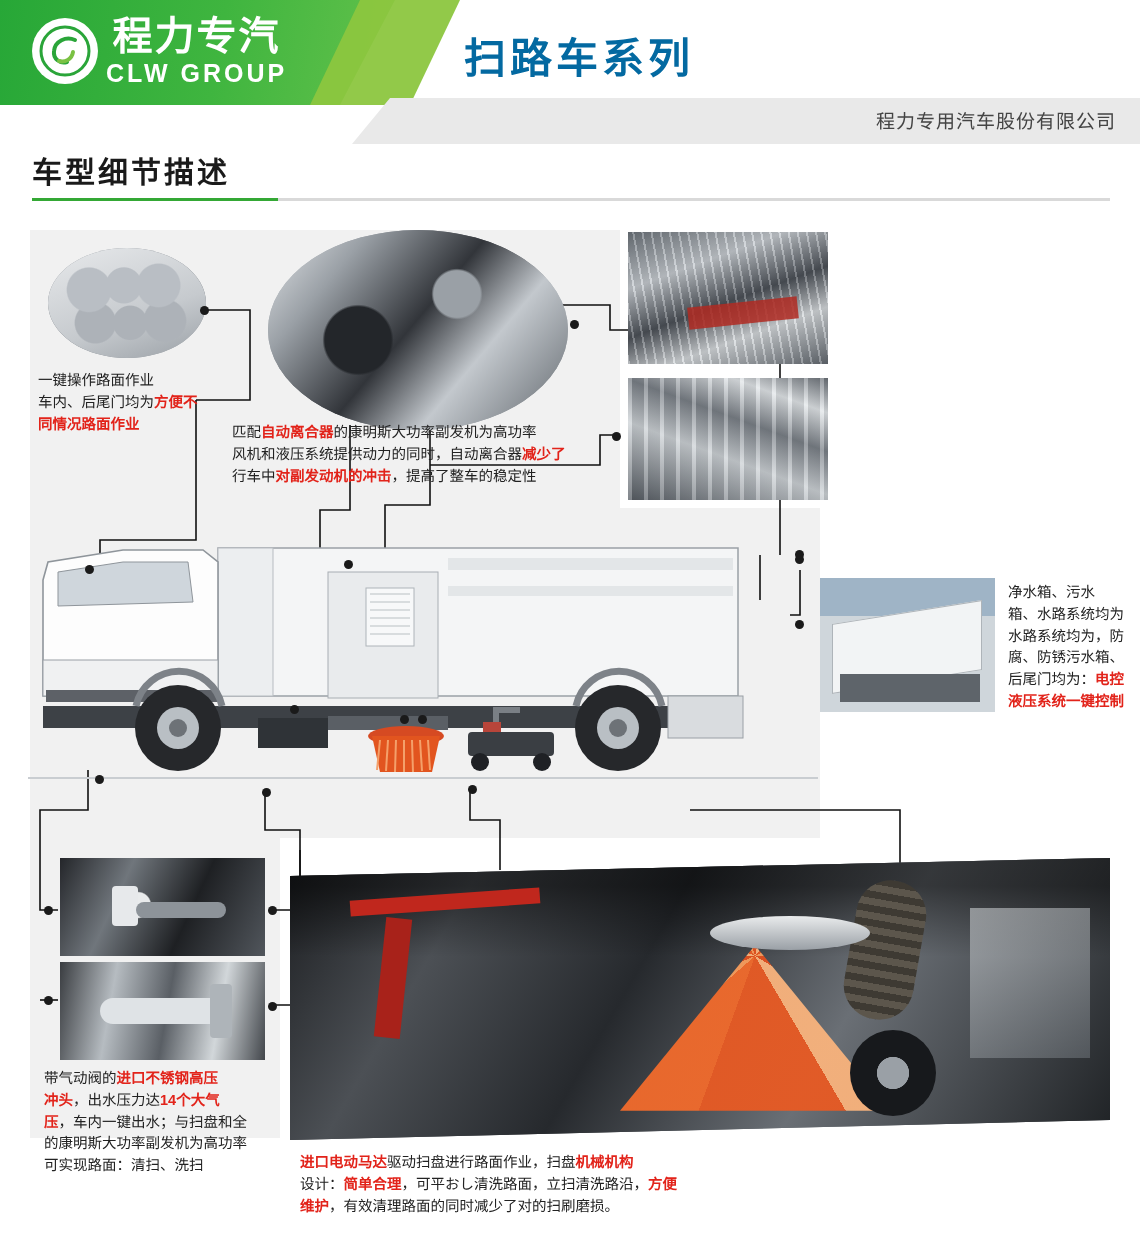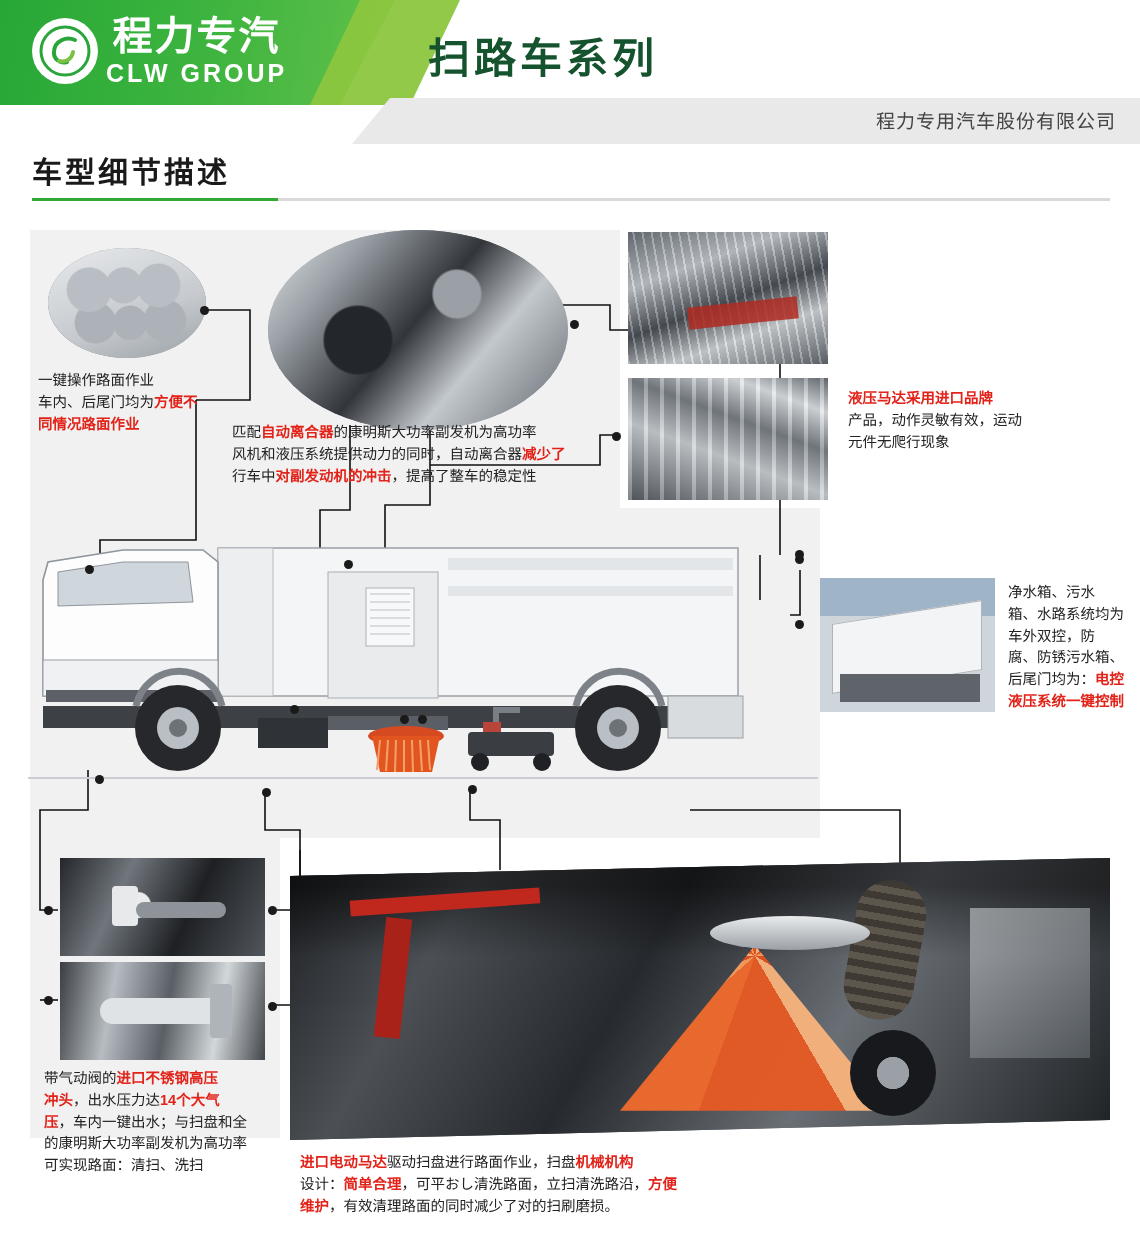--- a/index.html
+++ b/index.html
@@ -42,22 +42,22 @@
     background:#ffffff;
     display:flex;align-items:center;justify-content:center;
     position:relative;
     flex:0 0 auto;
   }
   .logo-mark svg { width:52px; height:52px; }
   .logo-text { color:#fff; line-height:1;text-align:center; }
   .logo-cn { font-size:40px; font-weight:bold; letter-spacing:2px; display:block; }
   .logo-en { font-size:25px; font-weight:bold; letter-spacing:3px; display:block; margin-top:5px;}
   .head-title {
-    position:absolute; left:428px; top:24px;
-    font-size:42px; font-weight:bold; color:#14532d; letter-spacing:4px;font-family:Liberation Mono, monospace;
+    position:absolute; left:464px; top:24px;
+    font-size:42px; font-weight:bold; color:#0369a1; letter-spacing:4px;font-family:Liberation Mono, monospace;
   }
   .company {
     position:absolute; right:24px; top:106px;
     font-size:19px; color:#444; letter-spacing:1px;
   }
 
   
   .sec-title-wrap { position:absolute; left:0; top:148px; width:1140px; height:62px; }
   .sec-title {
     position:absolute; left:32px; top:0;
@@ -257,25 +257,20 @@
     <div class="ph-inner" style="background:
       repeating-linear-gradient(80deg, rgba(255,255,255,.22) 0 2px, rgba(0,0,0,.12) 2px 9px),
       linear-gradient(160deg,#6d747b 0%, #c9ced3 28%, #4d5259 52%, #d7dbde 72%, #646a71 100%);"></div>
     <div style="position:absolute;left:60px;top:70px;width:110px;height:22px;background:#b02a22;opacity:.85;transform:rotate(-6deg);"></div>
   </div>
 
   <div class="photo ph-hyd2" style="left:628px; top:168px; width:200px; height:122px;">
     <div class="ph-inner" style="background:
       repeating-linear-gradient(90deg, rgba(255,255,255,.25) 0 4px, rgba(0,0,0,.10) 4px 16px),
       linear-gradient(20deg,#565c63 0%, #cdd2d6 40%, #7b8188 62%, #e2e6e9 82%, #6b7178 100%);"></div>
-  </div>
-  <div class="cap" style="left:848px; top:178px; width:280px;">
-    <b>液压马达采用进口品牌</b><br>
-    <span>产品，动作灵敏有效，运动</span><br>
-    <span>元件无爬行现象</span>
   </div>
 
   <div class="truck">
     <svg class="truck-svg" width="790" height="330" viewBox="0 0 790 330">
 
       <rect x="190" y="38" width="520" height="148" fill="#f4f5f6" stroke="#9aa0a6" stroke-width="1.5"></rect>
       <rect x="190" y="38" width="55" height="148" fill="#eceef0" stroke="#b7bcc1"></rect>
       <rect x="420" y="48" width="285" height="12" fill="#e3e6e8"></rect>
       <rect x="420" y="76" width="285" height="10" fill="#e3e6e8"></rect>
       <rect x="300" y="62" width="110" height="126" fill="#e9ebed" stroke="#a8aeb3"></rect>
@@ -356,21 +351,21 @@
 
   <div class="photo ph-tank" style="left:820px; top:368px; width:175px; height:134px;">
     <div class="ph-inner" style="background:
       linear-gradient(180deg,#9fb4c6 0 28%, #cfd6db 28% 100%);"></div>
     <div style="position:absolute;left:12px;top:34px;width:150px;height:70px;background:#f2f4f5;transform:skewY(-9deg);border:1px solid #aeb4b9;"></div>
     <div style="position:absolute;left:20px;top:96px;width:140px;height:28px;background:#5e646a;"></div>
   </div>
   <div class="cap" style="left:1008px; top:372px; width:122px;">
     <span>净水箱、污水</span><br>
     <span>箱、水路系统均为</span><br>
-    <span>车外双控，防</span><br>
+    <span>水路系统均为，防</span><br>
     <span>腐、防锈污水箱、</span><br>
     <span>后尾门均为：</span><b>电控</b><br>
     <b>液压系统一键控制</b>
   </div>
 
   <div class="photo ph-nozzle" style="left:60px; top:648px; width:205px; height:98px;">
     <div class="ph-inner" style="background:
       radial-gradient(circle at 38% 48%, #e9ebec 0 9%, rgba(0,0,0,0) 10%),
       linear-gradient(115deg,#24262a 0%, #70767c 30%, #1e2023 62%, #51565c 100%);"></div>
     <div style="position:absolute;left:52px;top:28px;width:26px;height:40px;background:#e7e9eb;border-radius:4px;"></div>

